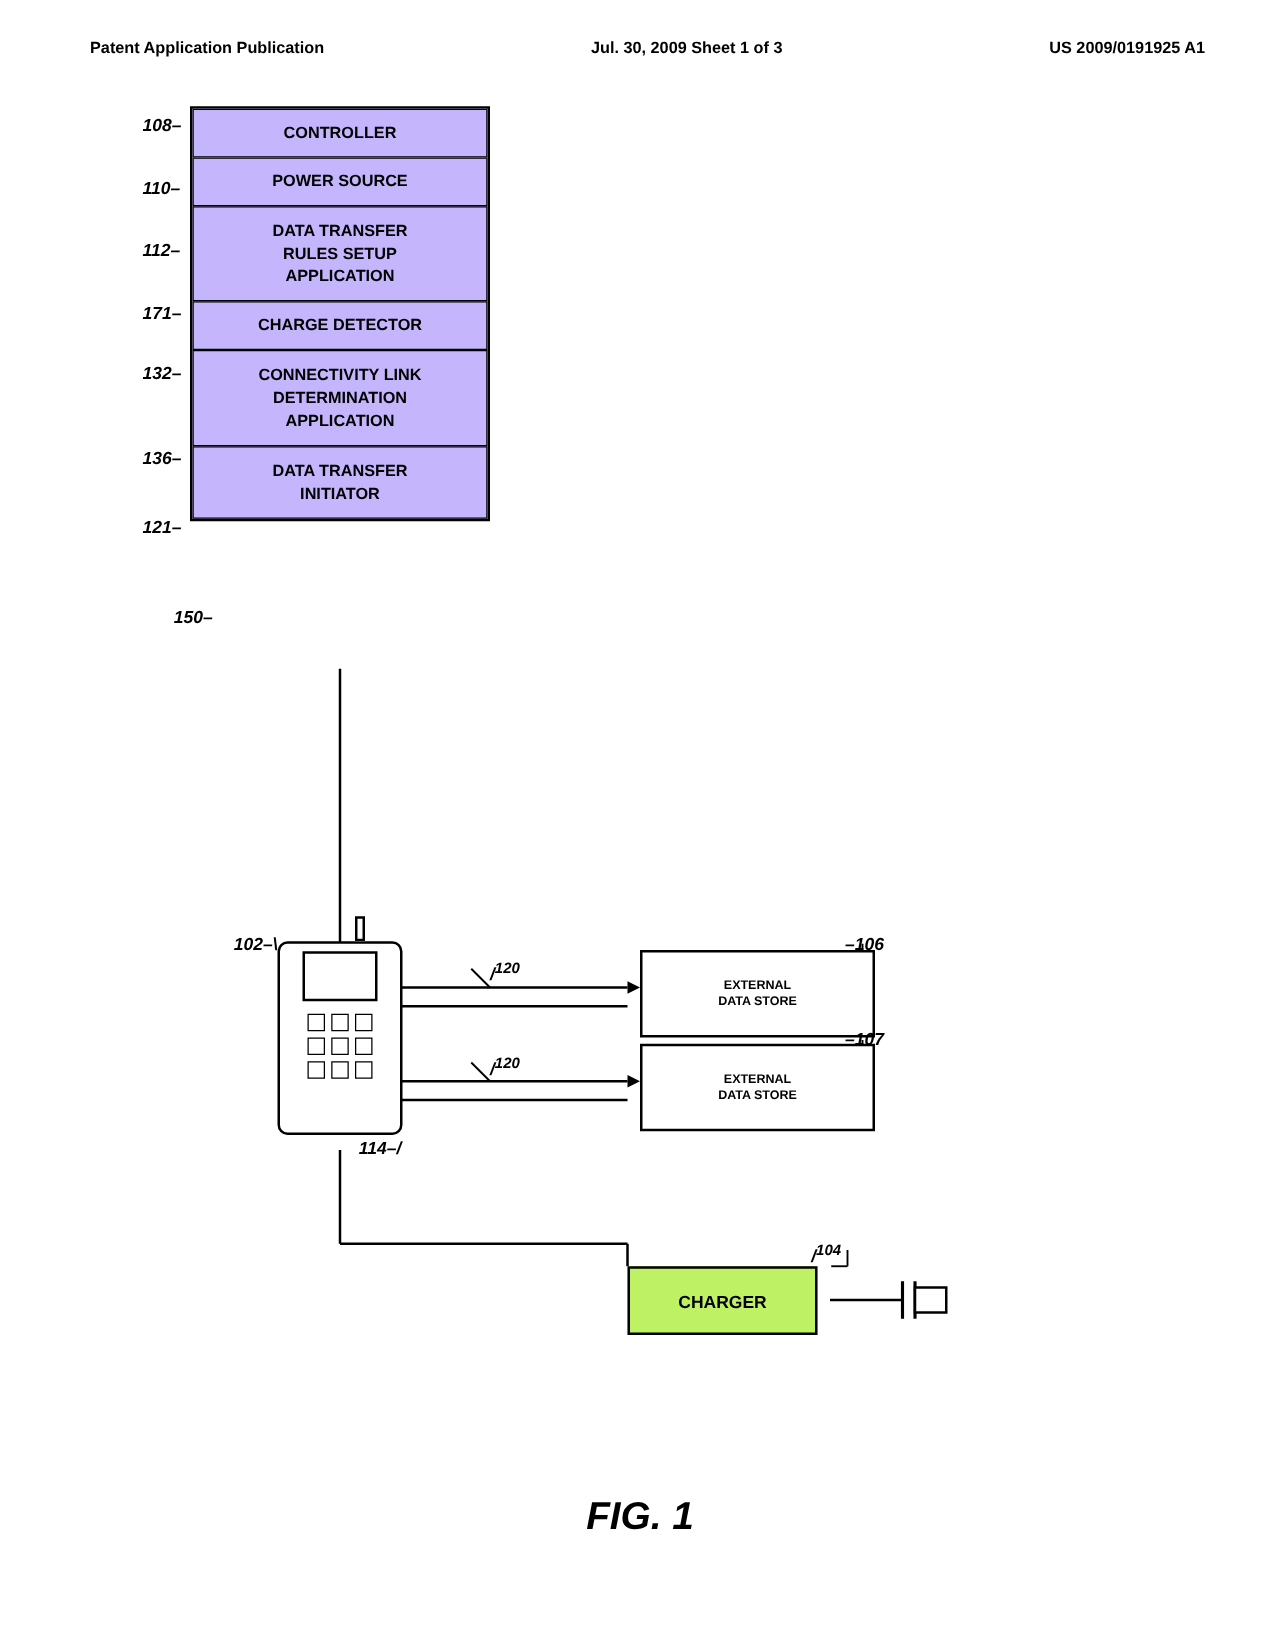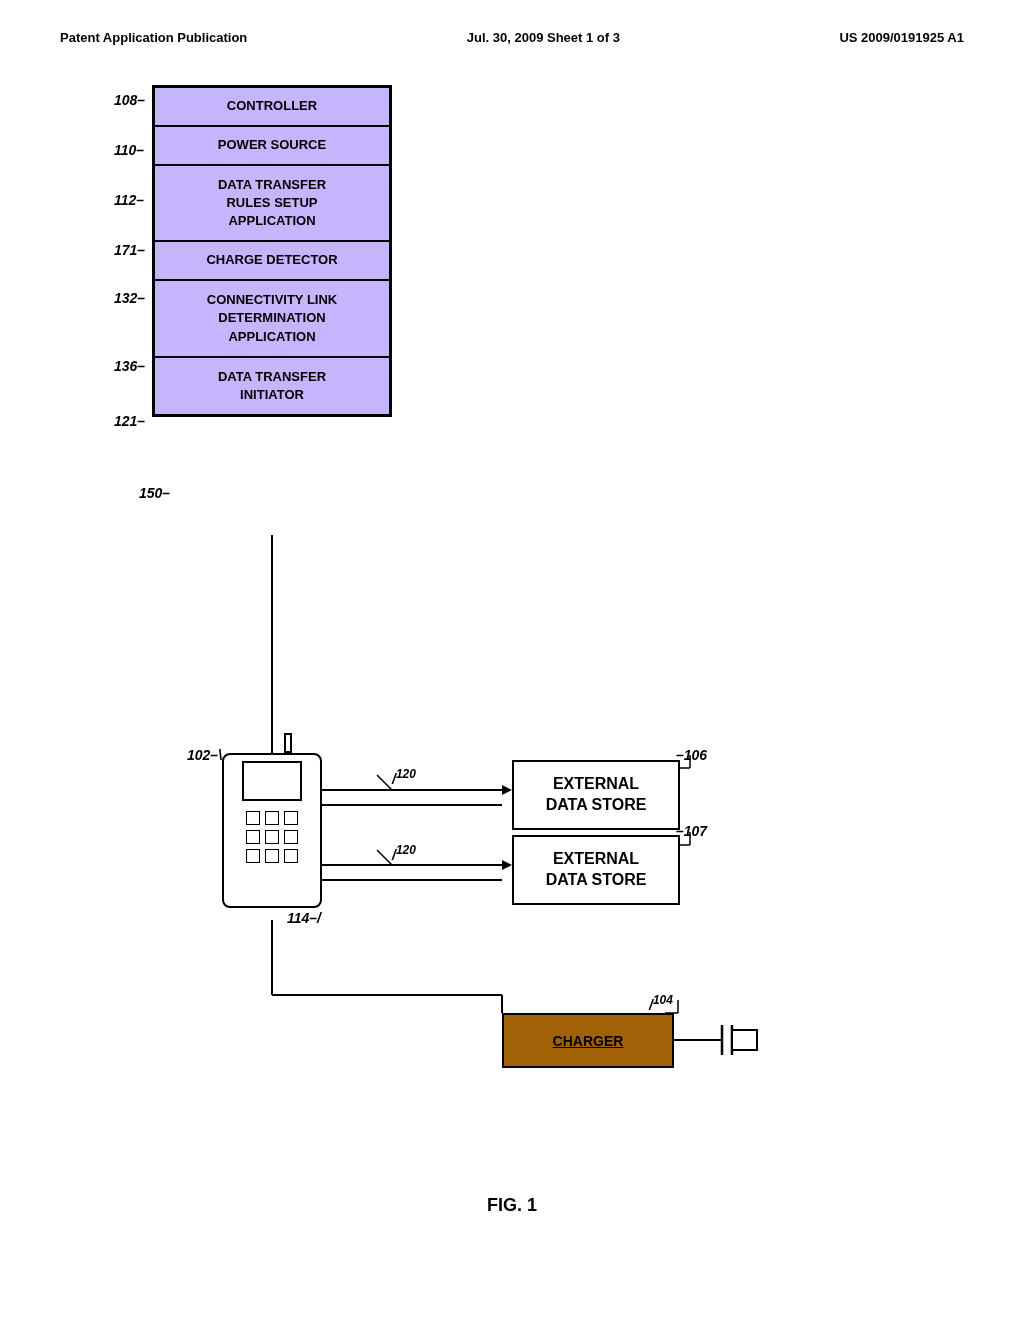--- a/index.html
+++ b/index.html
@@ -25,20 +25,21 @@
       display: flex;
       justify-content: space-between;
       align-items: flex-start;
       margin-bottom: 30px;
       font-size: 14px;
       font-weight: bold;
     }
 
     .header-left, .header-center, .header-right {
       font-size: 13px;
+      margin-left: 12px;
     }
 
     
     .diagram {
       position: relative;
       width: 860px;
       margin: 0 auto;
       height: 1100px;
     }
 
@@ -114,63 +115,63 @@
 
     .phone-key {
       width: 14px;
       height: 14px;
       border: 1.5px solid #000;
     }
 
     
     .ext-box {
       position: absolute;
-      width: 168px;
+      width: 188px;
       height: 70px;
       border: 2px solid #000;
       display: flex;
       align-items: center;
       justify-content: center;
       text-align: center;
-      font-size: 16px;
+      font-size: 10px;
       font-weight: bold;
       line-height: 1.3;
       background: #fff;
     }
 
     
     .charger-box {
       position: absolute;
-      width: 172px;
+      width: 152px;
       height: 55px;
       border: 2px solid #000;
       display: flex;
       align-items: center;
       justify-content: center;
       text-align: center;
       font-size: 14px;
       font-weight: bold;
-      background: #a16207;
-      text-decoration: underline;
+      background: #bef264;
     }
 
     
     .diagram-svg {
       position: absolute;
       top: 0;
       left: 0;
       width: 100%;
       height: 100%;
       pointer-events: none;
     }
 
     
     .fig-label {
       text-align: center;
-      font-size: 18px;
+      font-size: 31px;
+      font-style: italic;
       font-weight: bold;
       margin-top: 20px;
     }
   </style>
 </head>
 <body>
 
 <div class="page">
 
   <div class="header">

